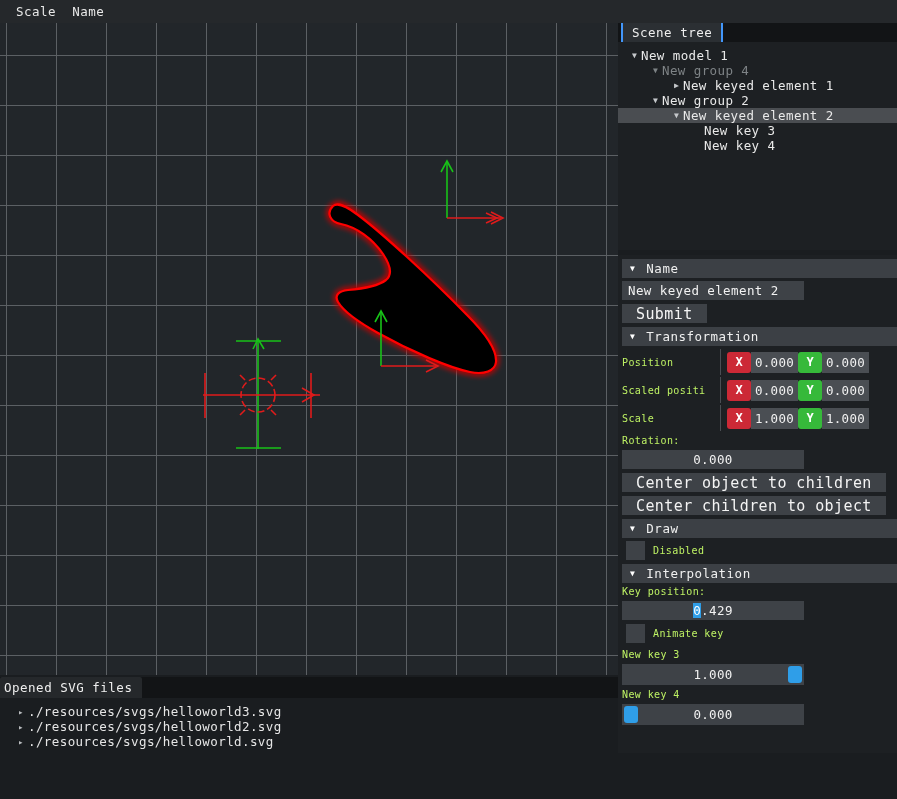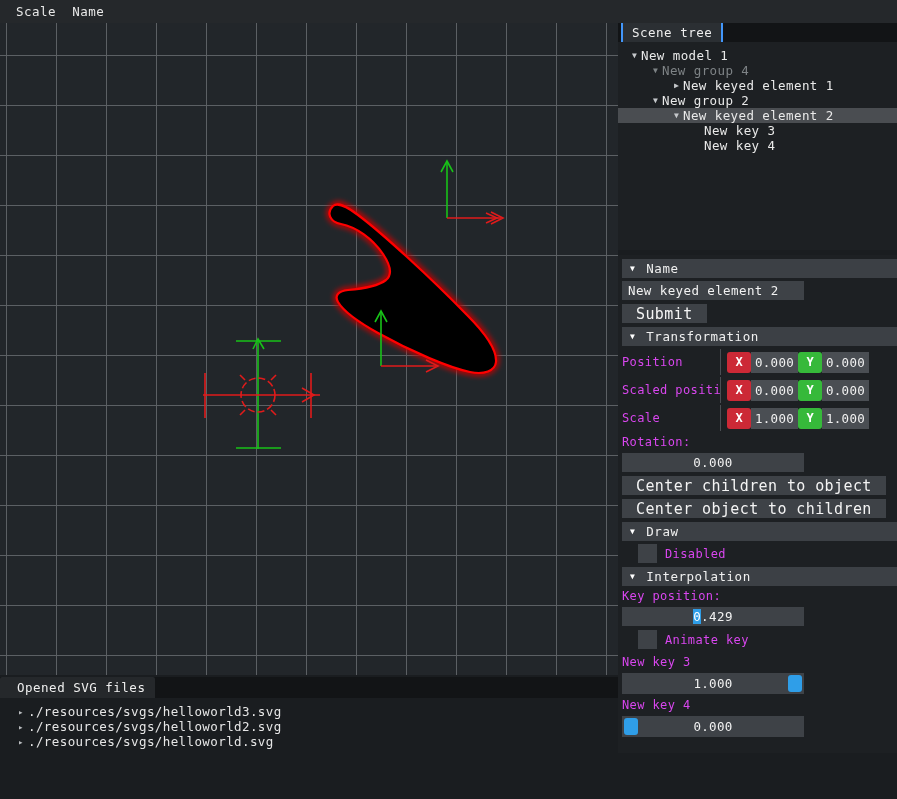--- a/index.html
+++ b/index.html
@@ -60,21 +60,21 @@
     background: #1a1d20;
   }
   .tabbar {
     height: 21px;
     background: #121416;
     display: flex; align-items: flex-end;
   }
   .tab {
     background: #25282b;
     color: #eeeeee;
-    padding: 3px 10px 3px 17px;
+    padding: 3px 10px 3px 4px;
     font-size: 12.5px;
     letter-spacing: 0.5px;
     border-radius: 2px 2px 0 0;
     cursor: default;
   }
   .tab.focused {
     border: 2px solid #4296fa;
     border-bottom: none;
     padding: 2px 9px 2px 9px;
     background: #2b2f33;
@@ -140,21 +140,21 @@
     display: flex; align-items: center;
     padding-left: 8px; box-sizing: border-box;
     font-size: 12.5px; letter-spacing: 0.5px;
     color: #f0f0f0;
     margin: 4px 0 3px 4px;
     width: 275px;
     cursor: default;
   }
   .section-head .ca { font-size: 8px; margin-right: 11px; color: #ffffff; }
   .row { display: flex; align-items: center; margin: 0 0 4px 4px; }
-  .label { font-size: 12px; letter-spacing: 0.4px; color: #d946ef; }
+  .label { font-size: 10px; letter-spacing: 0.4px; color: #bef264; }
   .input-box {
     background: #3e4247; height: 19px;
     display: flex; align-items: center;
     padding: 0 6px; box-sizing: border-box;
     font-size: 12.5px; letter-spacing: 0.4px;
     color: #f2f2f2; cursor: text;
   }
   .btn {
     background: #3e4247; height: 19px;
     display: inline-flex; align-items: center;
@@ -382,49 +382,49 @@
         </div>
       </div>
 
       <div class="row" style="">
         <div class="label">Rotation:</div>
       </div>
       <div class="row">
         <div class="input-box" style="width:182px;justify-content:center">0.000</div>
       </div>
       <div class="row">
+        <div class="btn">Center object to children</div>
+      </div>
+      <div class="row">
         <div class="btn">Center children to object</div>
-      </div>
-      <div class="row">
-        <div class="btn">Center object to children</div>
       </div>
 
       <div class="section-head">
         <span class="ca">▼</span>
         <span>Draw</span>
       </div>
-      <div class="row" style="margin-left:20px">
+      <div class="row" style="margin-left:8px">
         <div class="checkbox"></div>
         <div class="label">Disabled</div>
       </div>
 
       <div class="section-head">
         <span class="ca">▼</span>
         <span>Interpolation</span>
       </div>
       <div class="row">
         <div class="label">Key position:</div>
       </div>
       <div class="row">
         <div class="input-box" style="width:182px;justify-content:center">
           <span class="sel-text">0</span>
             <span>.429</span>
         </div>
       </div>
-      <div class="row" style="margin-left:20px">
+      <div class="row" style="margin-left:8px">
         <div class="checkbox"></div>
         <div class="label">Animate key</div>
       </div>
 
       <div class="row" style="margin-top:6px">
         <div class="label">New key 3</div>
       </div>
       <div class="row">
         <div class="slider">
           <span>1.000</span>

